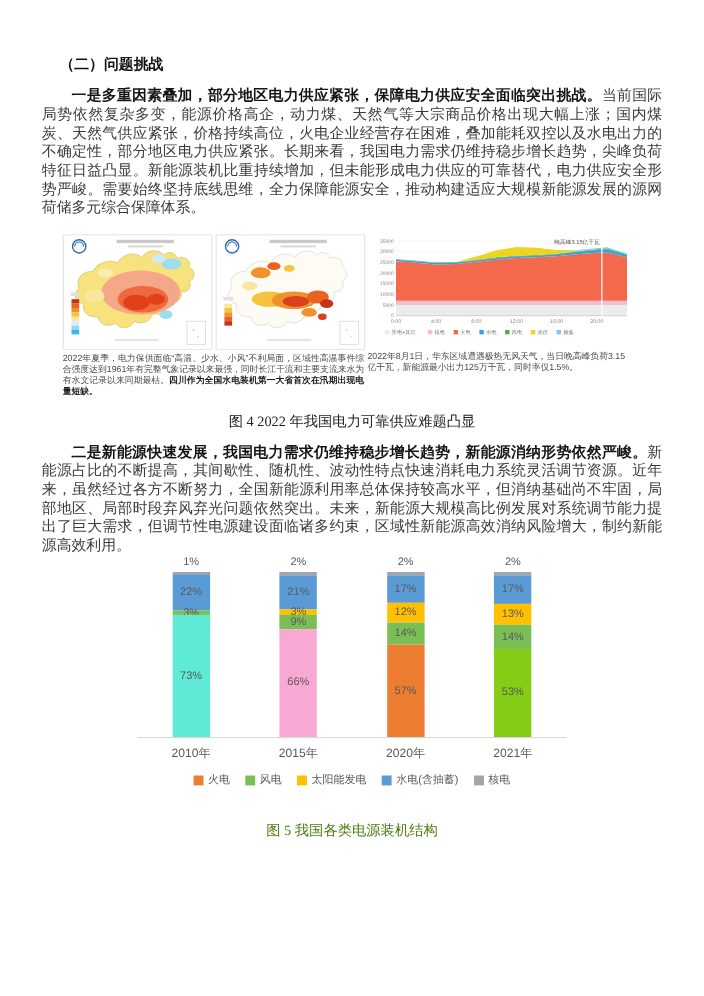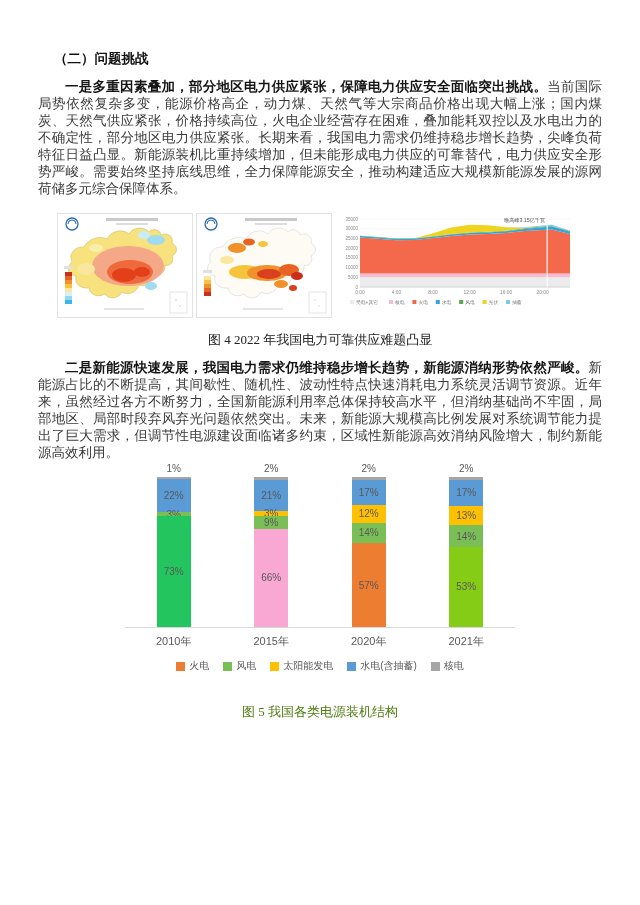--- a/index.html
+++ b/index.html
@@ -111,20 +111,21 @@
               <rect x="7" y="78" width="7" height="4" fill="#c9301c"></rect>
               <rect x="6" y="56" width="9" height="3" fill="#e0e0e0"></rect>
             </g>
             <rect x="112" y="78" width="17" height="21" fill="#ffffff" stroke="#cfcfcf" stroke-width="0.6"></rect>
             <circle cx="118" cy="86" r="0.8" fill="#bfe3f2"></circle>
               <circle cx="122" cy="92" r="0.8" fill="#bfe3f2"></circle>
             <rect x="46" y="94" width="40" height="2" fill="#e4e4e4"></rect>
           </svg>
         </div>
       </div>
+      <div class="map-note"><span>2022年夏季，电力保供面临“高温、少水、小风”不利局面，区域性高温事件综合强度达到1961年有完整气象记录以来最强，同时长江干流和主要支流来水为有水文记录以来同期最枯。</span><b>四川作为全国水电装机第一大省首次在汛期出现电量短缺。</b></div>
     </div>
 
     <div class="fig4-area">
       <svg id="area-svg" width="242" height="100" viewBox="0 0 242 100">
           <line x1="26" y1="74" x2="236" y2="74" stroke="#f3f3f3" stroke-width="0.6"></line>
           <text x="24" y="75.6" text-anchor="end" font-size="4.5" fill="#8a8a8a" font-family="Liberation Sans, sans-serif">0</text>
           <line x1="26" y1="64.28571428571429" x2="236" y2="64.28571428571429" stroke="#f3f3f3" stroke-width="0.6"></line>
           <text x="24" y="65.88571428571429" text-anchor="end" font-size="4.5" fill="#8a8a8a" font-family="Liberation Sans, sans-serif">5000</text>
           <line x1="26" y1="54.57142857142857" x2="236" y2="54.57142857142857" stroke="#f3f3f3" stroke-width="0.6"></line>
           <text x="24" y="56.17142857142857" text-anchor="end" font-size="4.5" fill="#8a8a8a" font-family="Liberation Sans, sans-serif">10000</text>
@@ -162,40 +163,41 @@
           <text x="84.4" y="90.6" font-size="4.8" fill="#777" font-family="Liberation Sans, sans-serif">火电</text>
           <rect x="101.80000000000001" y="87" width="4" height="4" fill="#35a3dc"></rect>
           <text x="107.80000000000001" y="90.6" font-size="4.8" fill="#777" font-family="Liberation Sans, sans-serif">水电</text>
           <rect x="125.20000000000002" y="87" width="4" height="4" fill="#55a94e"></rect>
           <text x="131.20000000000002" y="90.6" font-size="4.8" fill="#777" font-family="Liberation Sans, sans-serif">风电</text>
           <rect x="148.60000000000002" y="87" width="4" height="4" fill="#eed31f"></rect>
           <text x="154.60000000000002" y="90.6" font-size="4.8" fill="#777" font-family="Liberation Sans, sans-serif">光伏</text>
           <rect x="172.00000000000003" y="87" width="4" height="4" fill="#7ec8ee"></rect>
           <text x="178.00000000000003" y="90.6" font-size="4.8" fill="#777" font-family="Liberation Sans, sans-serif">抽蓄</text>
         </svg>
+      <div class="area-note">2022年8月1日，华东区域遭遇极热无风天气，当日晚高峰负荷3.15亿千瓦，新能源最小出力125万千瓦，同时率仅1.5%。</div>
     </div>
   </div>
 
   <div class="caption">图 4 2022 年我国电力可靠供应难题凸显</div>
 
   <p class="para"><b>二是新能源快速发展，我国电力需求仍维持稳步增长趋势，新能源消纳形势依然严峻。</b><span>新能源占比的不断提高，其间歇性、随机性、波动性特点快速消耗电力系统灵活调节资源。近年来，虽然经过各方不断努力，全国新能源利用率总体保持较高水平，但消纳基础尚不牢固，局部地区、局部时段弃风弃光问题依然突出。未来，新能源大规模高比例发展对系统调节能力提出了巨大需求，但调节性电源建设面临诸多约束，区域性新能源高效消纳风险增大，制约新能源高效利用。</span></p>
 
   <div class="fig5-wrap">
     <div class="fig5-plot" id="fig5-plot">
         <div class="bar-slot">
           <div class="bar">
             <div class="bar-top-label">1%</div>
             <div class="seg" style="background: rgb(165, 165, 165); height: 1.51515px;"></div>
             <div class="seg" style="background: rgb(91, 155, 213); height: 33.3333px;">
               <span>22%</span>
             </div>
             <div class="seg" style="background: rgb(122, 191, 86); height: 4.54545px;">
               <span>3%</span>
             </div>
-            <div class="seg" style="background: #22c55e; height: 110.606px;">
+            <div class="seg" style="background: #5eead4; height: 110.606px;">
               <span>73%</span>
             </div>
           </div>
         </div>
         <div class="bar-slot">
           <div class="bar">
             <div class="bar-top-label">2%</div>
             <div class="seg" style="background: rgb(165, 165, 165); height: 2.9703px;"></div>
             <div class="seg" style="background: rgb(91, 155, 213); height: 31.1881px;">
               <span>21%</span>

